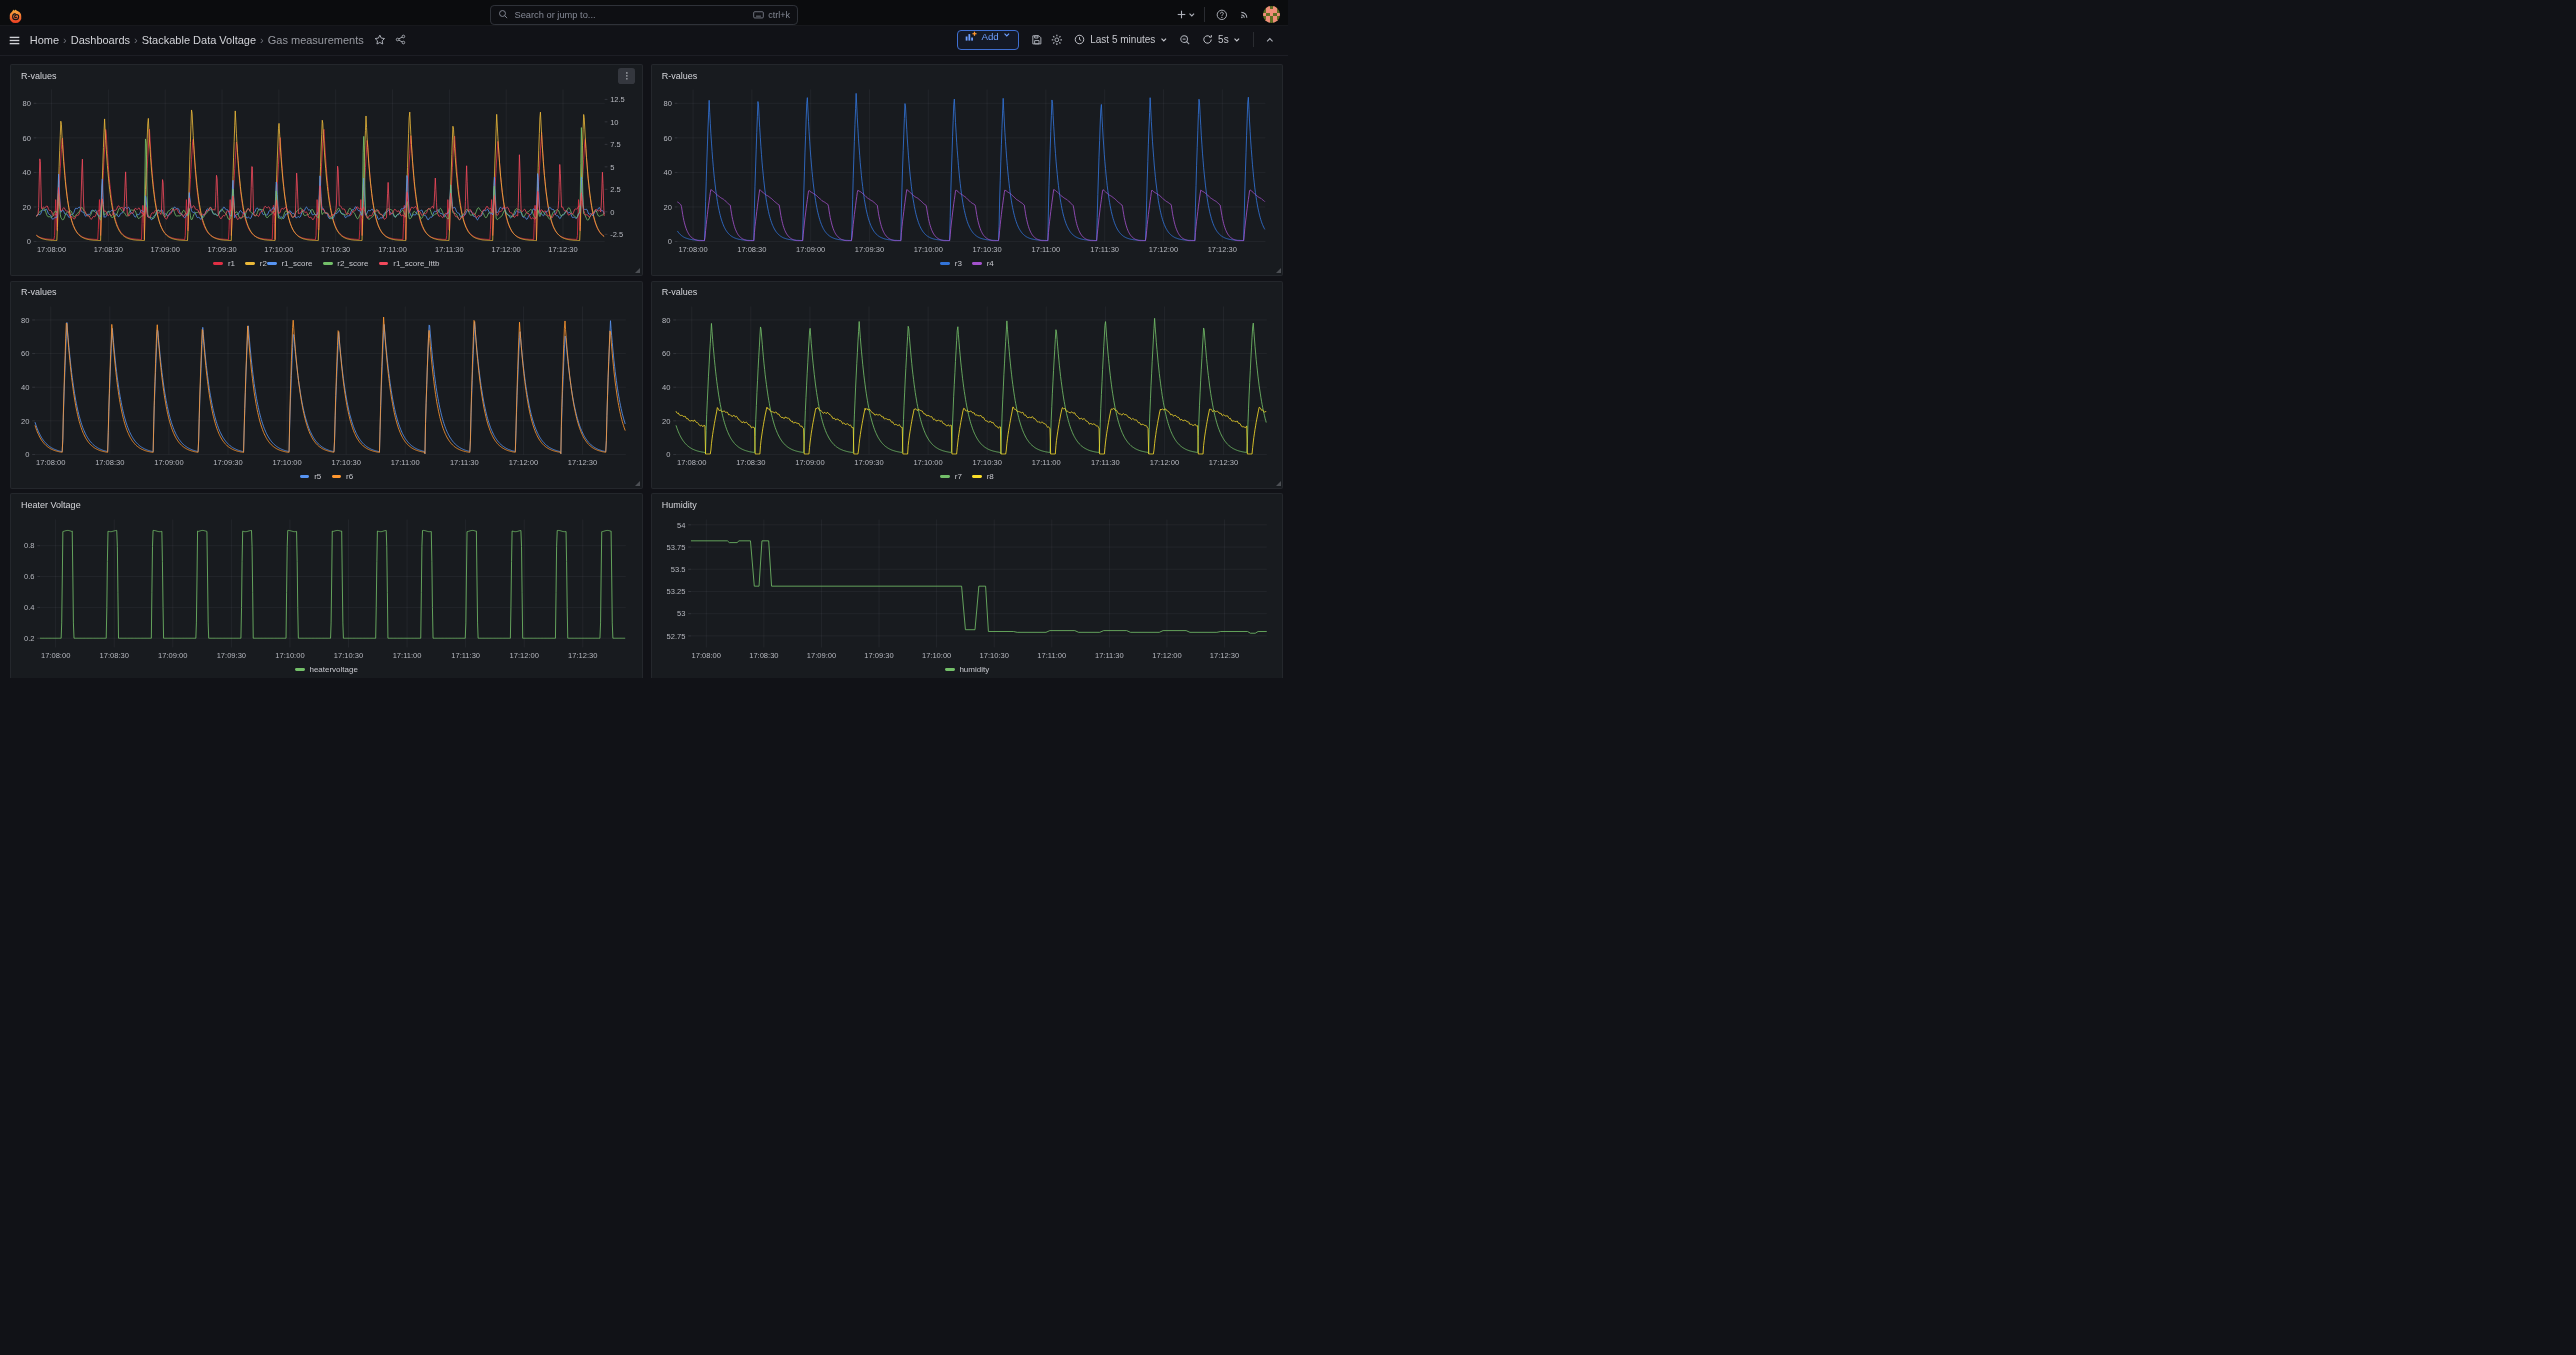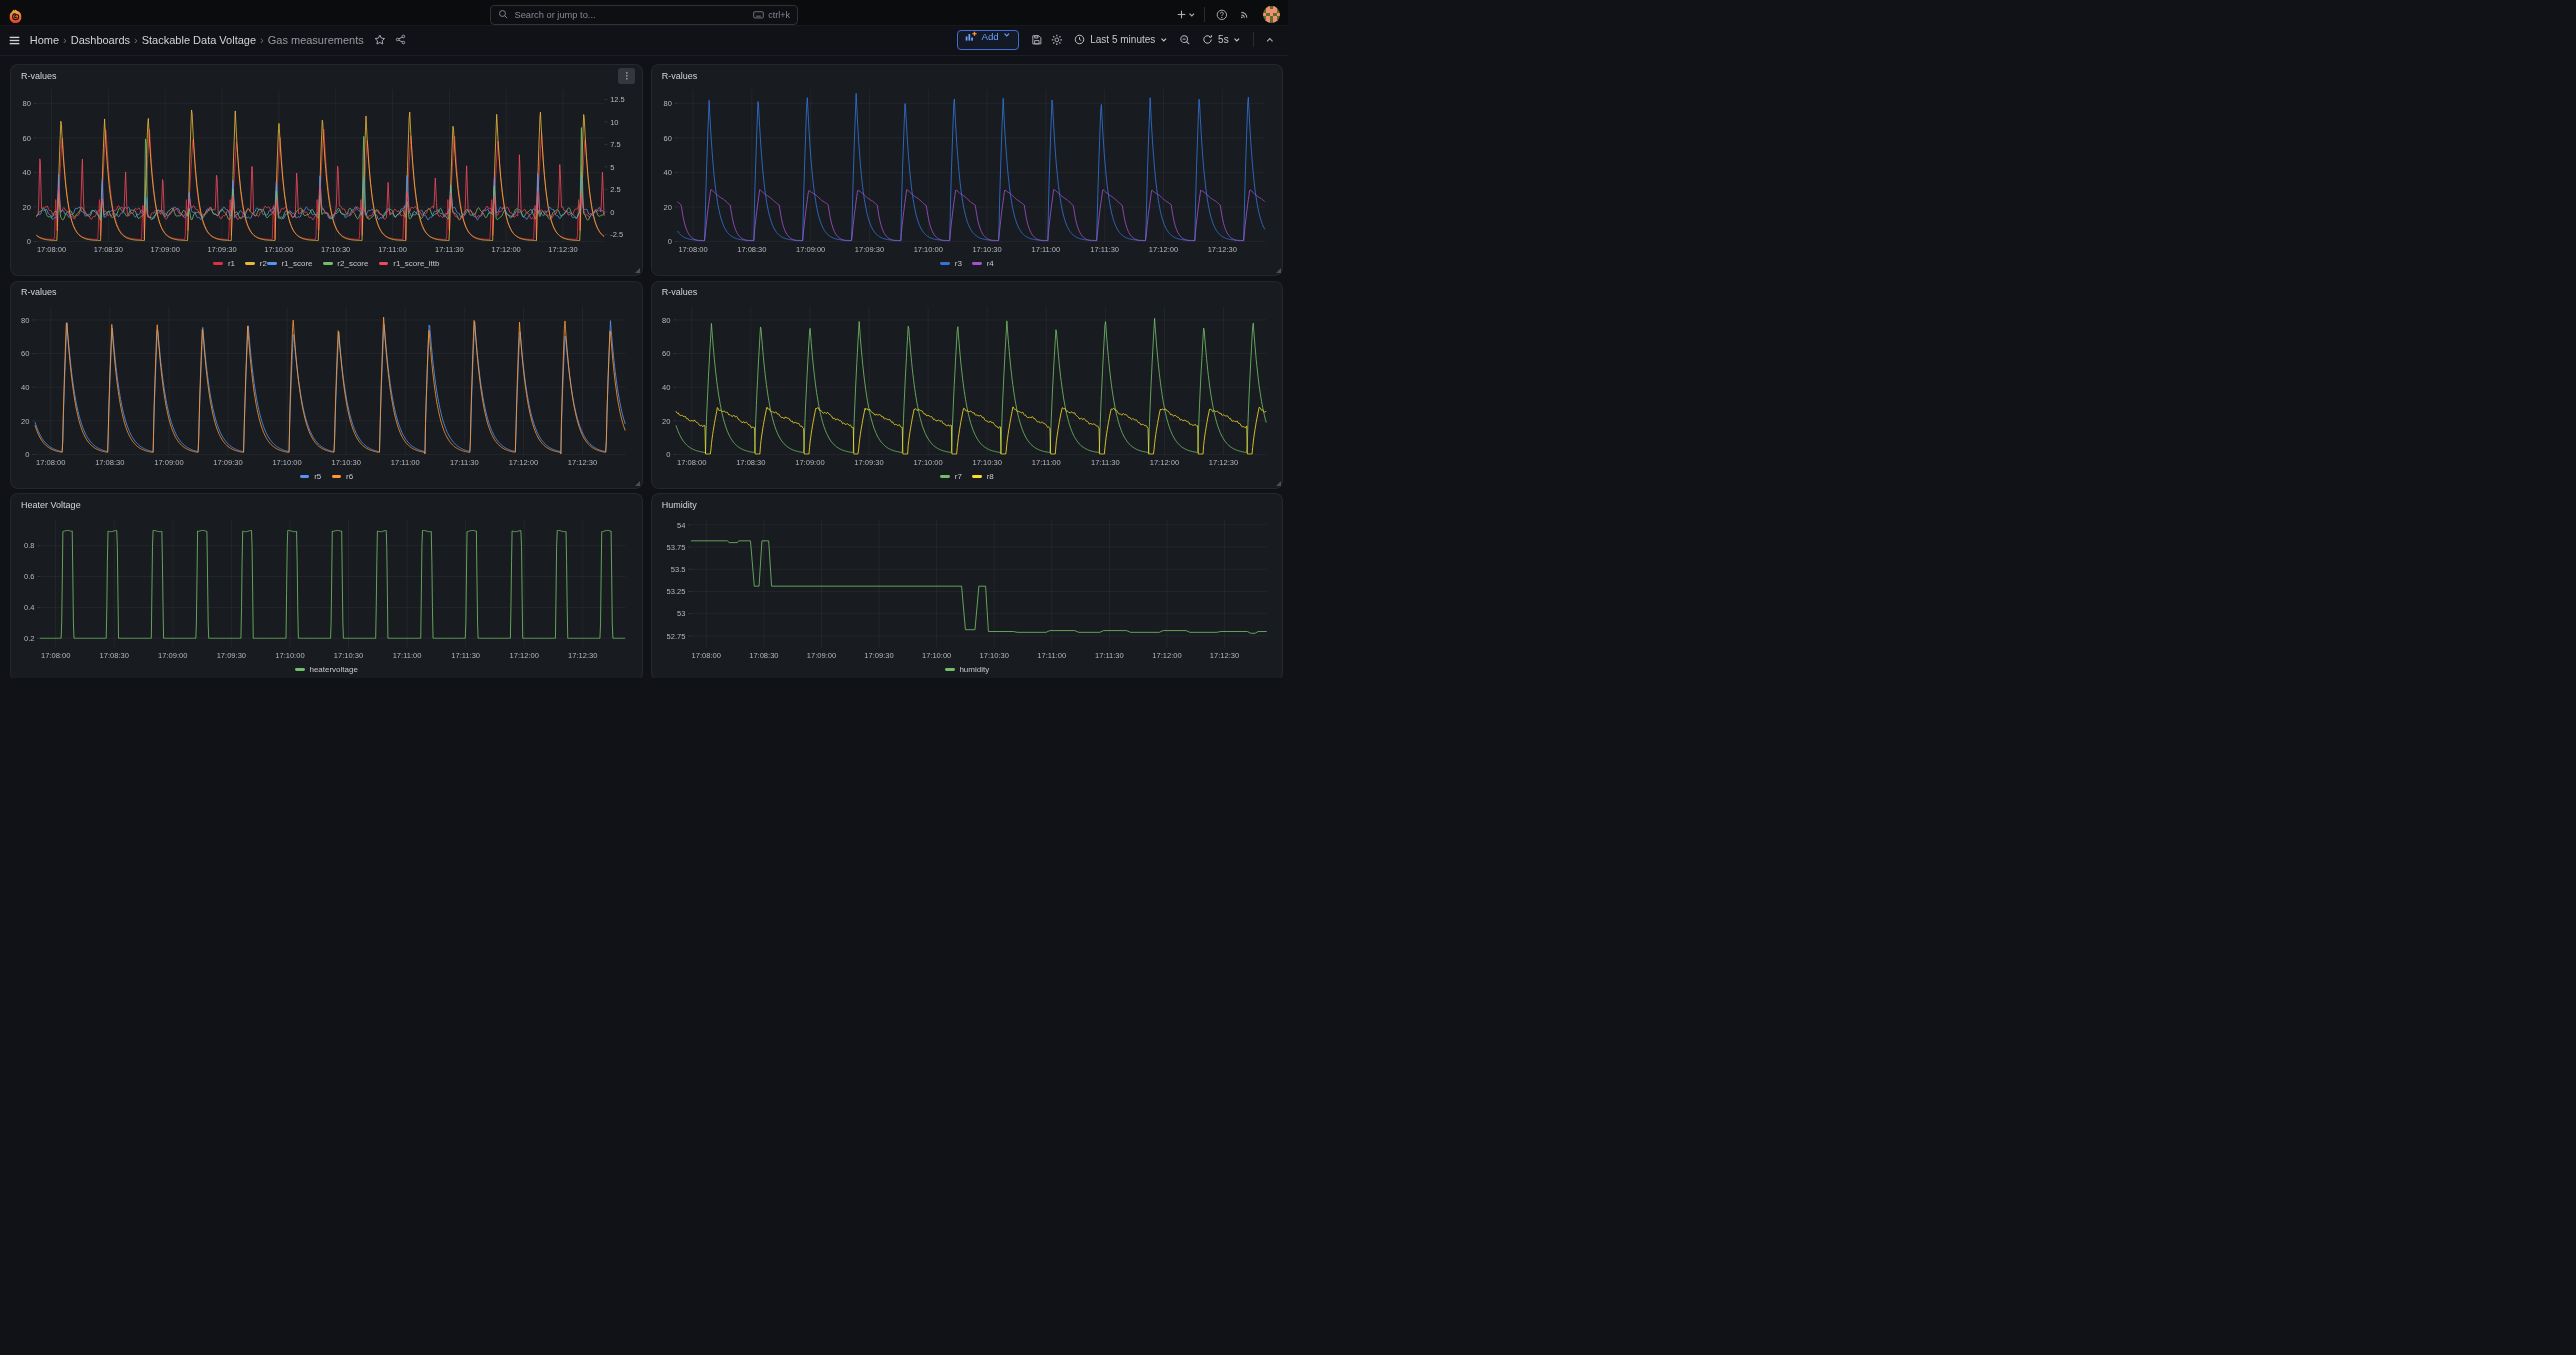--- a/index.html
+++ b/index.html
@@ -33,21 +33,21 @@
   .tbr{margin-left:auto;display:flex;align-items:center;gap:2.8px}
   .add-btn{display:flex;align-items:flex-start;gap:4.8px;height:19.3px;padding:0 7px;margin-right:5.5px;
     border:0.7px solid var(--accent_blue,#3f6fd1);border-radius:4px;color:var(--link_blue,#6e9fff);
     font-size:9.7px;background:rgba(61,113,217,.08);cursor:pointer}
   .tool{display:flex;align-items:center;gap:4.8px;color:#c6c7cd;font-size:10px;padding:0 5.5px;height:19.3px;cursor:pointer}
   .tool .lbl{white-space:nowrap}
 
   
   .dash{display:grid;grid-template-columns:1fr 1fr;grid-template-rows:212px 208px 188px;
     gap:4.8px 8.3px;padding:8.3px 4.8px 0 10.3px;height:623px}
-  .panel{background:var(--panel_bg,#181b1f);border:0.7px solid rgba(204,204,220,.07);border-radius:8px;
+  .panel{background:var(--panel_bg,#181b1f);border:0.7px solid rgba(204,204,220,.07);border-radius:2px;
     position:relative;display:flex;flex-direction:column;padding:2.8px 7px 2.8px}
   .panel h2{font-size:9px;font-weight:500;color:var(--text_primary,#d5d6db);height:16.6px;line-height:16.6px;
     padding-left:2.8px;cursor:pointer}
   svg.plot{flex:1;width:100%;cursor:crosshair}
   svg.plot text{font-size:11px;fill:#b6b8bf}
   .legend{height:16.6px;display:flex;align-items:center;justify-content:center;
     padding:0 2.8px;font-size:8px;color:#c7c8ce}
   .legend.dual{justify-content:center}
   .legend .grp{display:flex;gap:10.3px}
   .li{display:flex;align-items:center;gap:4.8px;cursor:pointer}

